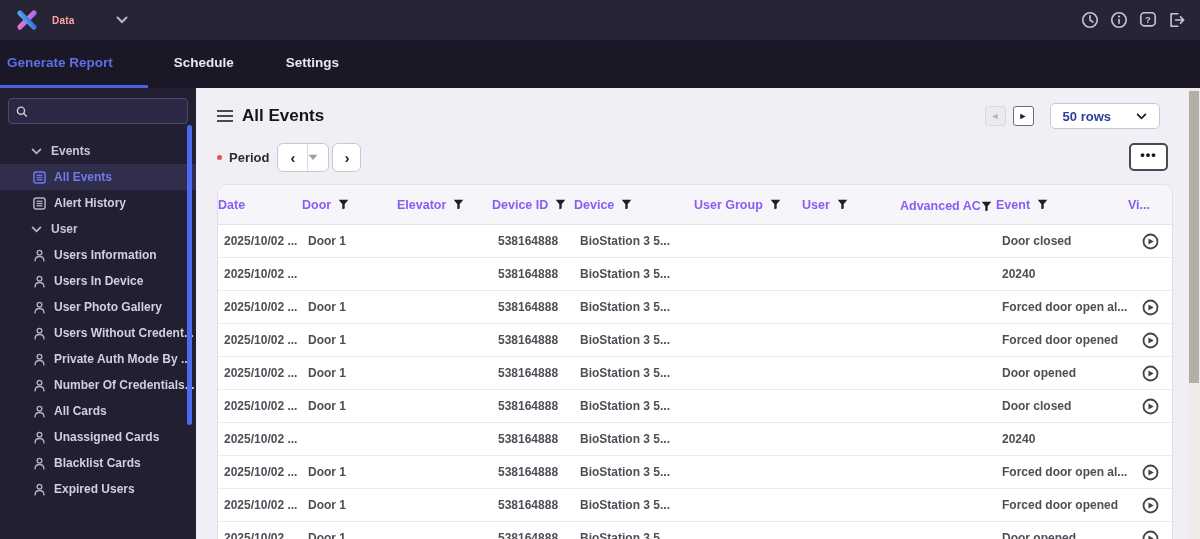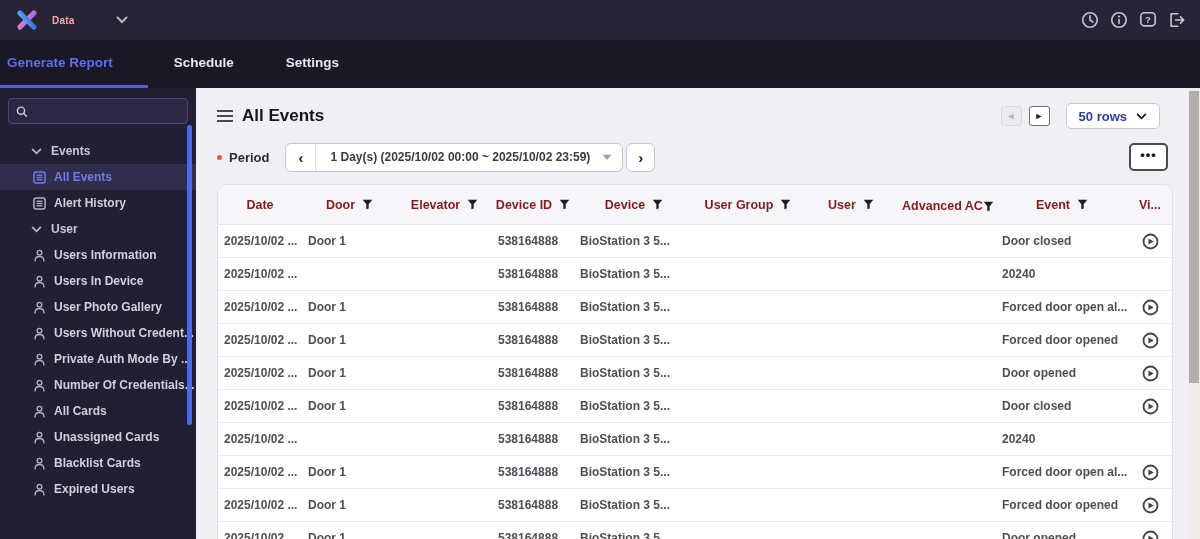--- a/index.html
+++ b/index.html
@@ -47,26 +47,26 @@
 
   .title-row { display:flex; align-items:center; height:28px; margin-top:14px; padding-right:40px; }
   .list-icon { display:flex; margin-right:9px; }
   .page-title { font-size:17px; font-weight:800; color:#15151c; }
   .title-right { margin-left:auto; display:flex; align-items:center; gap:7px; }
   .pg-btn { width:21px; height:20px; border-radius:3px; display:flex; align-items:center; justify-content:center;
       font-size:9px; cursor:pointer; }
   .pg-btn.prev { background:#eceaf0; border:1px solid #d9d7de; color:#b4b2ba; }
   .pg-btn.next { background:#fff; border:1px solid #6d6b74; color:#1c1c22; }
   .rows-select { margin-left:9px; height:26px; background:#fff; border:1px solid #c9c7d0; border-radius:5px;
-      display:flex; align-items:center; gap:9px; padding:0 12px; cursor:pointer;
+      display:flex; align-items:center; gap:25px; padding:0 12px; cursor:pointer;
       font-size:13px; font-weight:700; color:#2e3f96; }
 
   .period-row { display:flex; align-items:center; margin-top:12px; height:30px; padding-right:32px; }
   .req-dot { width:5px; height:5px; border-radius:50%; background:#e25555; margin-right:7px; }
-  .period-label { font-size:13px; font-weight:700; color:#2b2b33; margin-right:16px; }
+  .period-label { font-size:13px; font-weight:700; color:#2b2b33; margin-right:8px; }
   .period-ctrl { display:flex; align-items:center; }
   .period-pill { height:29px; background:#fff; border:1px solid #c9c7d0; border-radius:6px;
       display:flex; align-items:center; overflow:hidden; }
   .period-arrow { width:30px; height:100%; display:flex; align-items:center; justify-content:center;
       font-size:15px; font-weight:900; color:#1c1c22; cursor:pointer; }
   .period-pill .period-arrow { border-right:1px solid #dddbe2; }
   .period-value { padding:0 12px 0 14px; font-size:12px; font-weight:700; color:#3a3a44; }
   .period-caret { margin:0 10px 0 0; color:#9a98a2; display:flex; }
   .next-period-btn { width:29px; height:29px; margin-left:3px; background:#fff; border:1px solid #c9c7d0;
       border-radius:6px; display:flex; align-items:center; justify-content:center;
@@ -74,22 +74,22 @@
   .more-btn { margin-left:auto; width:39px; height:28px; background:#fff; border:2px solid #4a4852;
       border-radius:5px; display:flex; align-items:center; justify-content:center;
       font-size:13px; font-weight:900; color:#15151c; letter-spacing:1px; cursor:pointer; padding-bottom:6px; }
 
   
   .table-card { margin-top:12px; margin-right:27px; background:#fff; border:1px solid #e1dfe9;
       border-radius:10px 10px 0 0; overflow:hidden; }
   .thead, .trow { display:grid;
       grid-template-columns:84px 95px 95px 82px 120px 108px 98px 96px 132px 1fr; align-items:center; }
   .thead { height:40px; background:#f6f5f9; border-bottom:1px solid #e4e2ec; }
-  .th { display:flex; align-items:center; justify-content:center; gap:7px;
-      font-size:12.5px; font-weight:700; color:#7f1d1d; }
+  .th { display:flex; align-items:center; justify-content:flex-start; gap:7px;
+      font-size:12.5px; font-weight:700; color:#8b5cf6; }
   .th.stack { flex-direction:row; gap:0; line-height:13px; padding-top:3px; }
   .trow { height:33px; border-bottom:1px solid #ecebf1; }
   .td { font-size:12px; font-weight:700; color:#504d57; white-space:nowrap; overflow:hidden; padding-left:6px; }
   .td.video { display:flex; justify-content:center; padding-left:0; cursor:pointer; }
   .funnel { display:flex; flex:none; }
 </style>
 </head>
 <body>
 
 <div class="topbar">
@@ -314,21 +314,20 @@
         </span>
       </div>
     </div>
 
     <div class="period-row">
       <span class="req-dot"></span>
       <span class="period-label">Period</span>
       <div class="period-ctrl">
         <div class="period-pill">
           <span class="period-arrow">‹</span>
-          <span class="period-value">1 Day(s) (2025/10/02 00:00 ~ 2025/10/02 23:59)</span>
           <span class="period-caret">
             <svg width="10" height="7" viewBox="0 0 10 7">
                 <path d="M0.5 0.8 L5 6 L9.5 0.8 Z" fill="#a09ea8"></path>
               </svg>
           </span>
         </div>
         <span class="next-period-btn">›</span>
       </div>
       <span class="more-btn">•••</span>
     </div>

